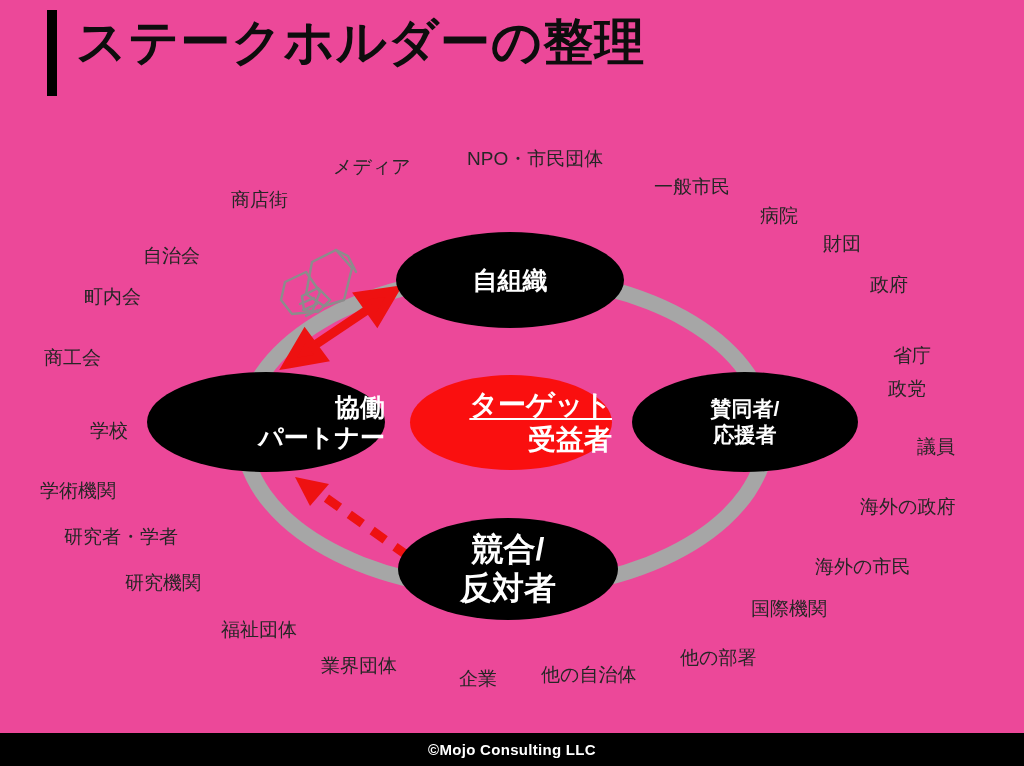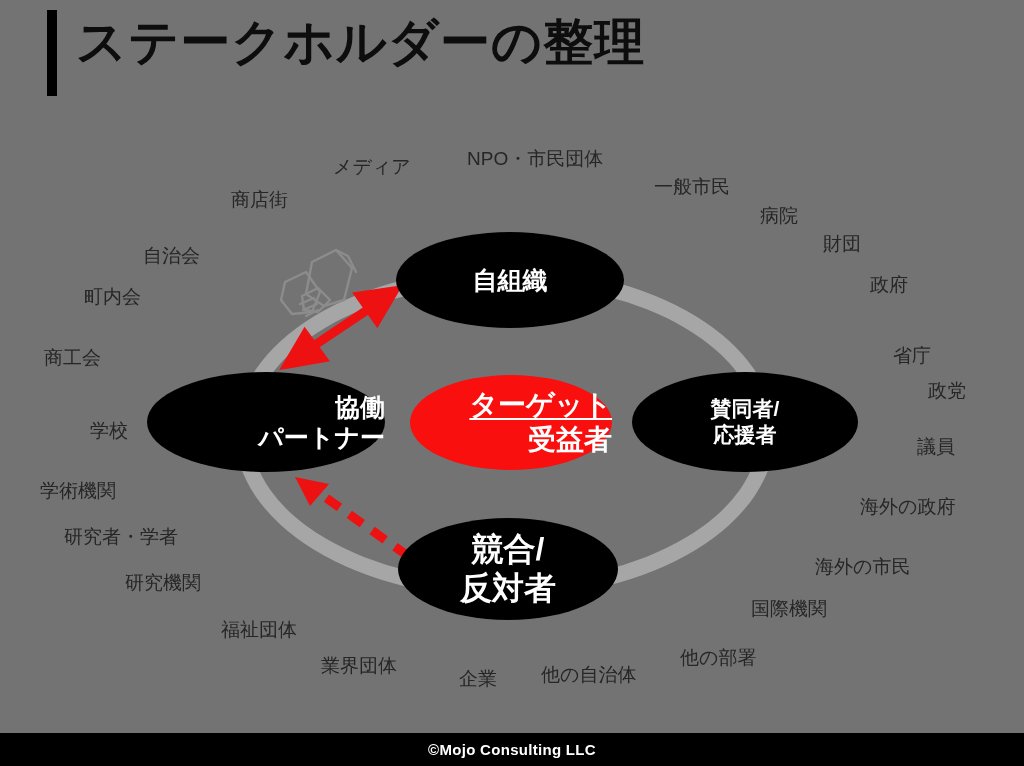--- a/index.html
+++ b/index.html
@@ -7,21 +7,21 @@
     padding: 0;
     background: #ffffff;
   }
   body {
     font-family: "Liberation Sans", sans-serif;
   }
   #slide {
     position: relative;
     width: 1024px;
     height: 766px;
-    background: #737373;
+    background: #ec4899;
     overflow: hidden;
   }
 
   
   #title-accent-bar {
     position: absolute;
     left: 47px;
     top: 10px;
     width: 10px;
     height: 86px;
@@ -148,21 +148,21 @@
       <div class="satellite-label" style="left: 467px; top: 149px;">NPO・市民団体</div>
       <div class="satellite-label" style="left: 231px; top: 190px;">商店街</div>
       <div class="satellite-label" style="left: 654px; top: 177px;">一般市民</div>
       <div class="satellite-label" style="left: 760px; top: 206px;">病院</div>
       <div class="satellite-label" style="left: 143px; top: 246px;">自治会</div>
       <div class="satellite-label" style="left: 823px; top: 234px;">財団</div>
       <div class="satellite-label" style="left: 84px; top: 287px;">町内会</div>
       <div class="satellite-label" style="left: 870px; top: 275px;">政府</div>
       <div class="satellite-label" style="left: 893px; top: 322px; margin-top: 24px;">省庁</div>
       <div class="satellite-label" style="left: 44px; top: 348px;">商工会</div>
-      <div class="satellite-label" style="left: 928px; top: 381px;">政党</div>
+      <div class="satellite-label" style="left: 888px; top: 381px; font-family: Liberation Mono, monospace;">政党</div>
       <div class="satellite-label" style="left: 42px; top: 421px; margin-left: 48px;">学校</div>
       <div class="satellite-label" style="left: 917px; top: 437px;">議員</div>
       <div class="satellite-label" style="left: 40px; top: 481px;">学術機関</div>
       <div class="satellite-label" style="left: 860px; top: 497px;">海外の政府</div>
       <div class="satellite-label" style="left: 64px; top: 527px;">研究者・学者</div>
       <div class="satellite-label" style="left: 815px; top: 557px;">海外の市民</div>
       <div class="satellite-label" style="left: 125px; top: 573px;">研究機関</div>
       <div class="satellite-label" style="left: 751px; top: 599px;">国際機関</div>
       <div class="satellite-label" style="left: 221px; top: 620px;">福祉団体</div>
       <div class="satellite-label" style="left: 680px; top: 648px;">他の部署</div>

